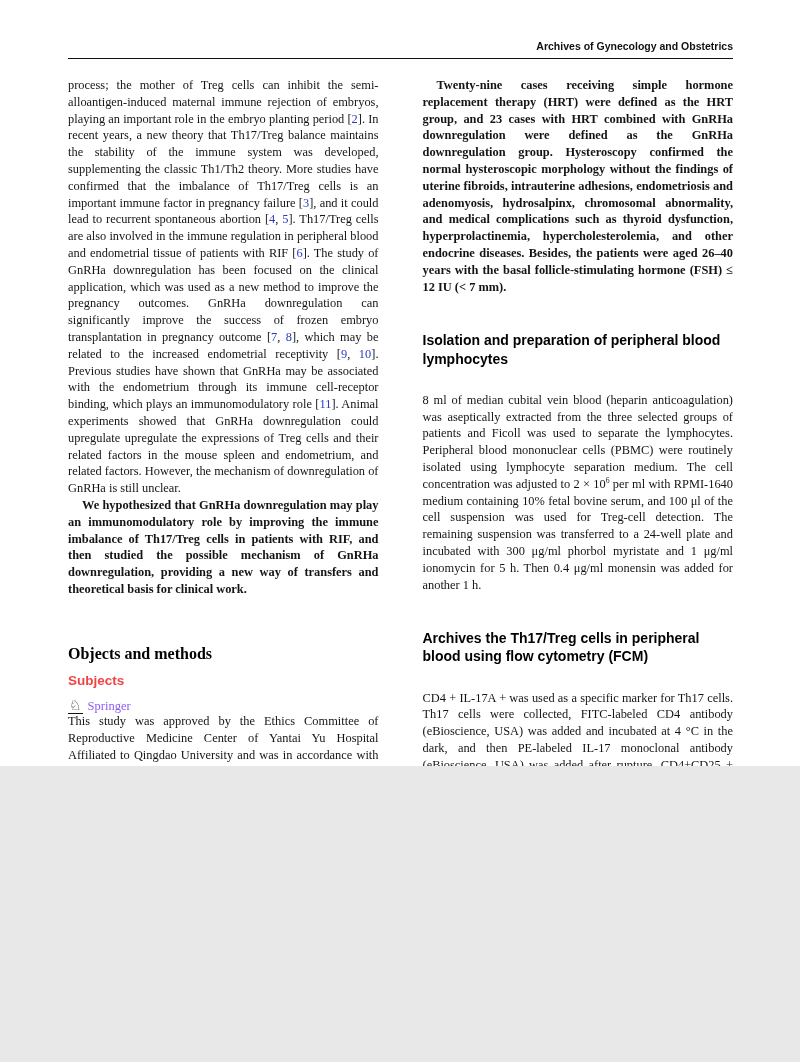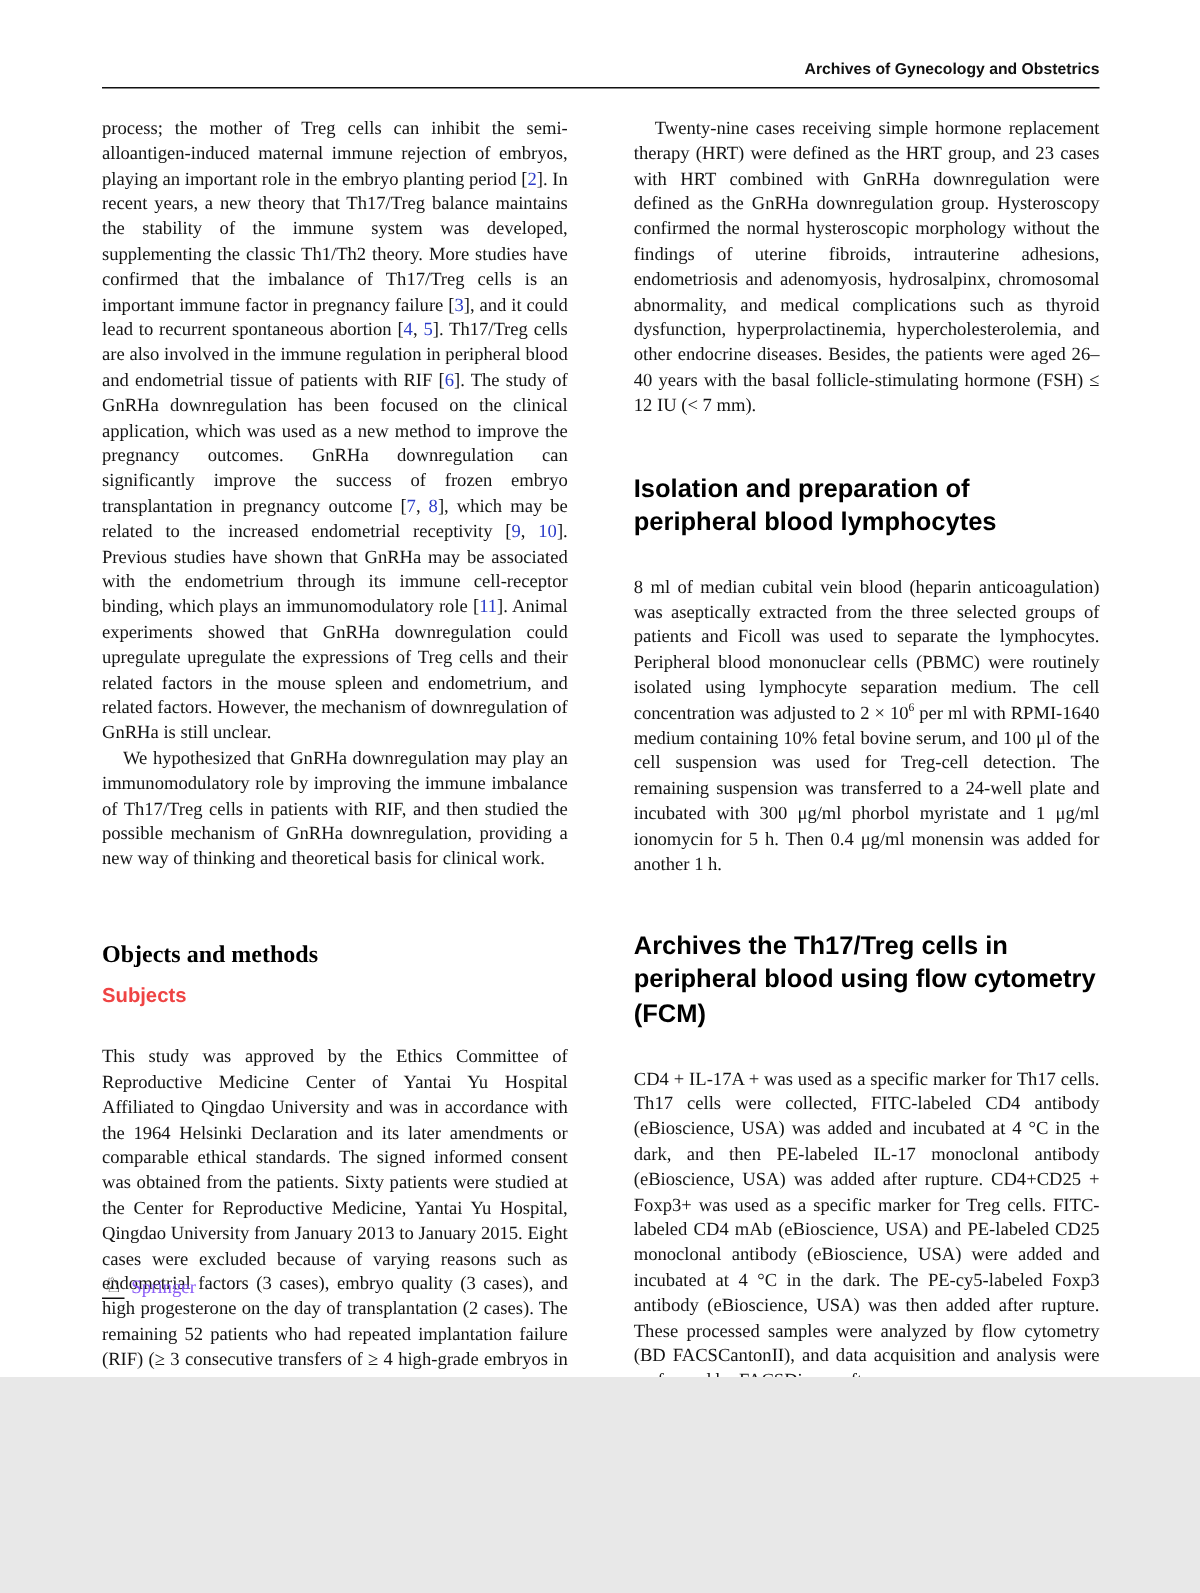--- a/index.html
+++ b/index.html
@@ -1,19 +1,19 @@
 <!DOCTYPE html>
 <html style="--cite-color: #2a3bc8;"><head>
 <meta charset="utf-8">
 <style>
   html, body { margin: 0; padding: 0; background: #e8e8e8; }
   .page {
     position: relative;
     width: 800px;
-    height: 918px;
+    height: 766px;
     margin: 0 auto;
     background: #ffffff;
     overflow: hidden;
     box-sizing: border-box;
     padding: 40px 67px 0 68px;
     color: #1a1a1a;
   }
   
   .page-header {
     display: flex;
@@ -40,42 +40,42 @@
   }
   p.body-text {
     font-family: "Liberation Serif", serif;
     font-size: 12.4px;
     line-height: 16.8px;
     text-align: justify;
     margin: 0;
     color: #141414;
   }
   p.body-text sup { font-size: 0.62em; line-height: 0; }
-  p.indent { text-indent: 14px; }
+  p.indent { text-indent: 14px; font-weight: bold; }
   .cite { color: var(--cite-color, #2a3bc8); cursor: pointer; }
   .section-heading {
     font-family: Liberation Serif, serif;
     font-weight: bold;
     font-size: 16px;
     line-height: 1.2;
     color: #000;
     margin: 46px 0 0 0;
   }
   .sub-heading {
     font-family: "Liberation Sans", sans-serif;
     font-weight: bold;
     font-size: 13.5px;
     line-height: 1.2;
     color: #ef4444;
     margin: 10px 0 0 0;
   }
   .col-heading {
     font-family: "Liberation Sans", sans-serif;
     font-weight: bold;
-    font-size: 17px;
+    font-size: 14px;
     line-height: 1.3;
     color: #000;
     margin: 36px 0 0 0;
   }
   .after-heading { margin-top: 24px !important; }
   
   .page-footer {
     position: absolute;
     left: 68px;
     bottom: 52px;
@@ -102,21 +102,21 @@
 <div class="page">
 
   <header class="page-header">
     <span class="running-head">Archives of Gynecology and Obstetrics</span>
   </header>
 
   <main class="columns">
 
     <section class="col">
       <p class="body-text">process; the mother of Treg cells can inhibit the semi-alloantigen-induced maternal immune rejection of embryos, playing an important role in the embryo planting period [<span class="cite">2</span>]. In recent years, a new theory that Th17/Treg balance maintains the stability of the immune system was developed, supplementing the classic Th1/Th2 theory. More studies have confirmed that the imbalance of Th17/Treg cells is an important immune factor in pregnancy failure [<span class="cite">3</span>], and it could lead to recurrent spontaneous abortion [<span class="cite">4</span>, <span class="cite">5</span>]. Th17/Treg cells are also involved in the immune regulation in peripheral blood and endometrial tissue of patients with RIF [<span class="cite">6</span>]. The study of GnRHa downregulation has been focused on the clinical application, which was used as a new method to improve the pregnancy outcomes. GnRHa downregulation can significantly improve the success of frozen embryo transplantation in pregnancy outcome [<span class="cite">7</span>, <span class="cite">8</span>], which may be related to the increased endometrial receptivity [<span class="cite">9</span>, <span class="cite">10</span>]. Previous studies have shown that GnRHa may be associated with the endometrium through its immune cell-receptor binding, which plays an immunomodulatory role [<span class="cite">11</span>]. Animal experiments showed that GnRHa downregulation could upregulate upregulate the expressions of Treg cells and their related factors in the mouse spleen and endometrium, and related factors. However, the mechanism of downregulation of GnRHa is still unclear.</p>
-      <p class="body-text indent">We hypothesized that GnRHa downregulation may play an immunomodulatory role by improving the immune imbalance of Th17/Treg cells in patients with RIF, and then studied the possible mechanism of GnRHa downregulation, providing a new way of thinking and theoretical basis for clinical work.</p>
+      <p class="body-text indent">We hypothesized that GnRHa downregulation may play an immunomodulatory role by improving the immune imbalance of Th17/Treg cells in patients with RIF, and then studied the possible mechanism of GnRHa downregulation, providing a new way of transfers and theoretical basis for clinical work.</p>
       <h1 class="section-heading">Objects and methods</h1>
       <h2 class="sub-heading">Subjects</h2>
       <p class="body-text after-heading">This study was approved by the Ethics Committee of Reproductive Medicine Center of Yantai Yu Hospital Affiliated to Qingdao University and was in accordance with the 1964 Helsinki Declaration and its later amendments or comparable ethical standards. The signed informed consent was obtained from the patients. Sixty patients were studied at the Center for Reproductive Medicine, Yantai Yu Hospital, Qingdao University from January 2013 to January 2015. Eight cases were excluded because of varying reasons such as endometrial factors (3 cases), embryo quality (3 cases), and high progesterone on the day of transplantation (2 cases). The remaining 52 patients who had repeated implantation failure (RIF) (≥ 3 consecutive transfers of ≥ 4 high-grade embryos in women) of frozen-thawed embryos were chosen as the experimental groups.</p>
     </section>
 
     <section class="col">
       <p class="body-text indent">Twenty-nine cases receiving simple hormone replacement therapy (HRT) were defined as the HRT group, and 23 cases with HRT combined with GnRHa downregulation were defined as the GnRHa downregulation group. Hysteroscopy confirmed the normal hysteroscopic morphology without the findings of uterine fibroids, intrauterine adhesions, endometriosis and adenomyosis, hydrosalpinx, chromosomal abnormality, and medical complications such as thyroid dysfunction, hyperprolactinemia, hypercholesterolemia, and other endocrine diseases. Besides, the patients were aged 26–40 years with the basal follicle-stimulating hormone (FSH) ≤ 12 IU (&lt; 7 mm).</p>
       <h2 class="col-heading">Isolation and preparation of peripheral blood lymphocytes</h2>
       <p class="body-text after-heading">8 ml of median cubital vein blood (heparin anticoagulation) was aseptically extracted from the three selected groups of patients and Ficoll was used to separate the lymphocytes. Peripheral blood mononuclear cells (PBMC) were routinely isolated using lymphocyte separation medium. The cell concentration was adjusted to 2 × 10<sup>6</sup> per ml with RPMI-1640 medium containing 10% fetal bovine serum, and 100 μl of the cell suspension was used for Treg-cell detection. The remaining suspension was transferred to a 24-well plate and incubated with 300 μg/ml phorbol myristate and 1 μg/ml ionomycin for 5 h. Then 0.4 μg/ml monensin was added for another 1 h.</p>
       <h2 class="col-heading">Archives the Th17/Treg cells in peripheral blood using flow cytometry (FCM)</h2>

